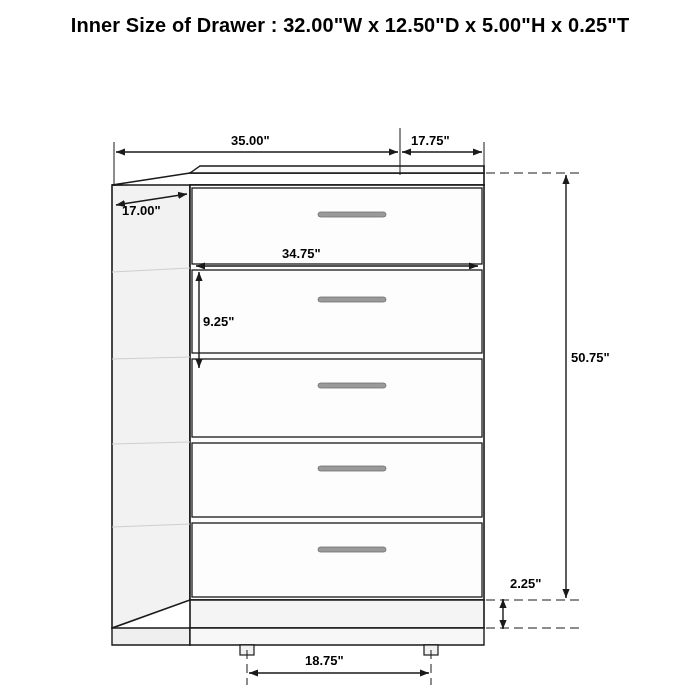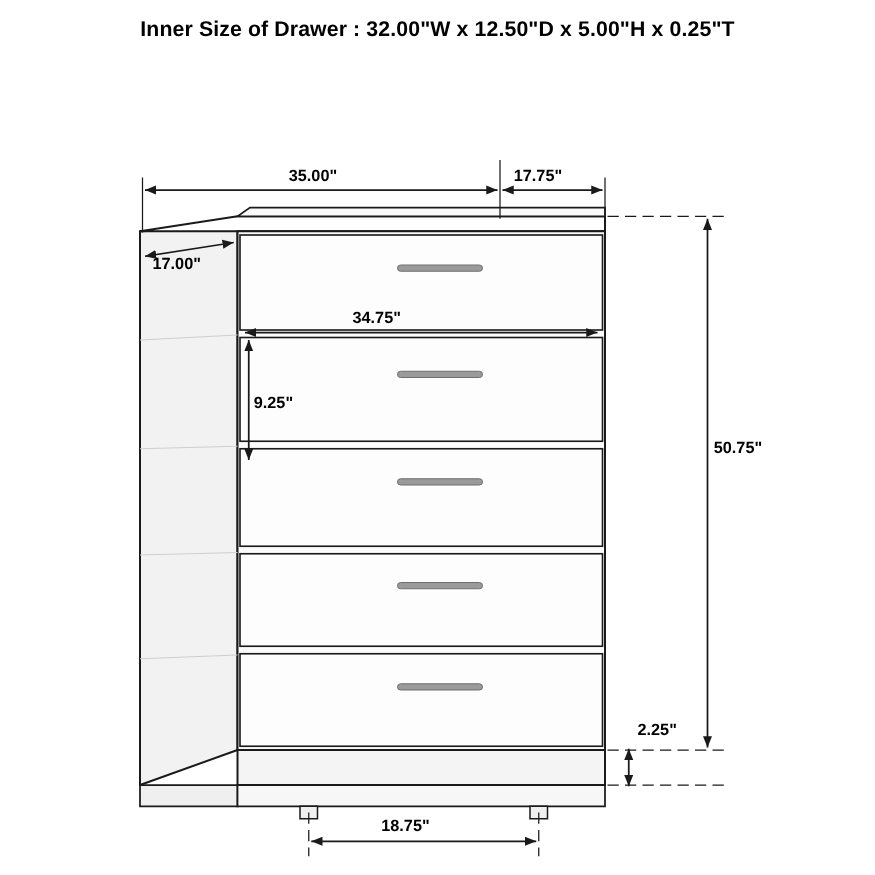--- a/index.html
+++ b/index.html
@@ -20,21 +20,21 @@
     left: 0; top: 0;
     width: 700px;
     height: 700px;
   }
   .title {
     position: absolute;
     left: 0;
     top: 14px;
     width: 700px;
     text-align: center;
-    font-size: 17px;
+    font-size: 20px;
     font-weight: bold;
     letter-spacing: 0.1px;
   }
   svg#drawing {
     position: absolute;
     left: 0;
     top: 0;
   }
   .dimlabel {
     position: absolute;

